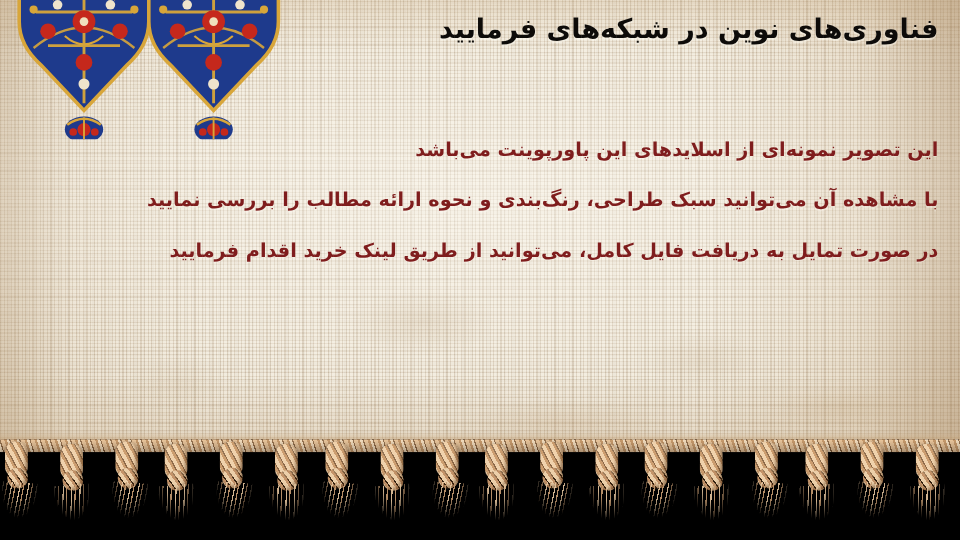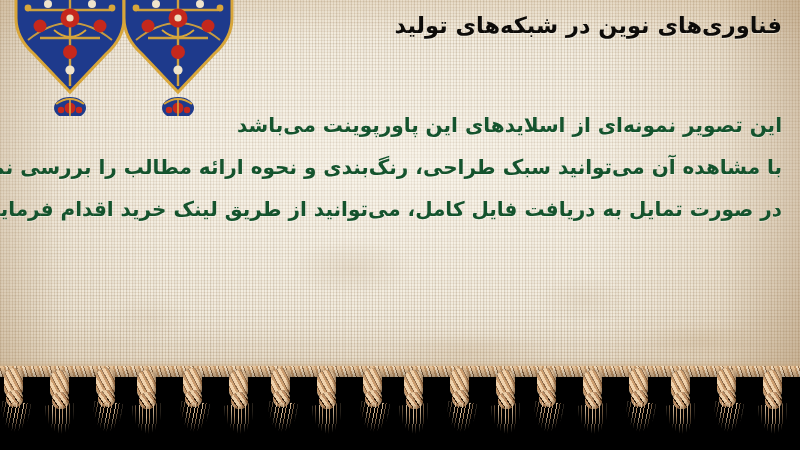--- a/index.html
+++ b/index.html
@@ -64,22 +64,22 @@
   }
   .title-line.l2{ padding-left:0; }
 
   
   .body-block{
     position:absolute;right:18px;top:104px;left:40px;
     text-align:right;
     direction:rtl;
   }
   .body-line{
-    color:#14532d;
-    font-size:20px;
+    color:#7f1d1d;
+    font-size:16px;
     font-weight:bold;
     line-height:42px;
     white-space:nowrap;
     text-shadow:0 1px 0 rgba(255,252,244,0.40);
   }
 
   
   .fringe-band{
     position:absolute;left:0;bottom:0;width:800px;height:84px;
     background:#000000;
@@ -244,21 +244,21 @@
           <circle cx="0" cy="8" r="5.5" fill="#c5281c"></circle>
           <circle cx="-9" cy="10" r="3.2" fill="#c5281c"></circle>
           <circle cx="9" cy="10" r="3.2" fill="#c5281c"></circle>
           <path d="M0,-2 L0,18" stroke="#d8a63a" stroke-width="1.6"></path>
         </g>
       </svg>
     </div>
   </div>
 
   <div class="title-block">
-    <div class="title-line l2">فناوری‌های نوین در شبکه‌های تولید</div>
+    <div class="title-line l2">فناوری‌های نوین در شبکه‌های فرمایید</div>
   </div>
 
   <div class="body-block">
     <div class="body-line">این تصویر نمونه‌ای از اسلایدهای این پاورپوینت می‌باشد</div>
     <div class="body-line">با مشاهده آن می‌توانید سبک طراحی، رنگ‌بندی و نحوه ارائه مطالب را بررسی نمایید</div>
     <div class="body-line">در صورت تمایل به دریافت فایل کامل، می‌توانید از طریق لینک خرید اقدام فرمایید</div>
   </div>
 
   <div class="linen-hem"></div>
 

